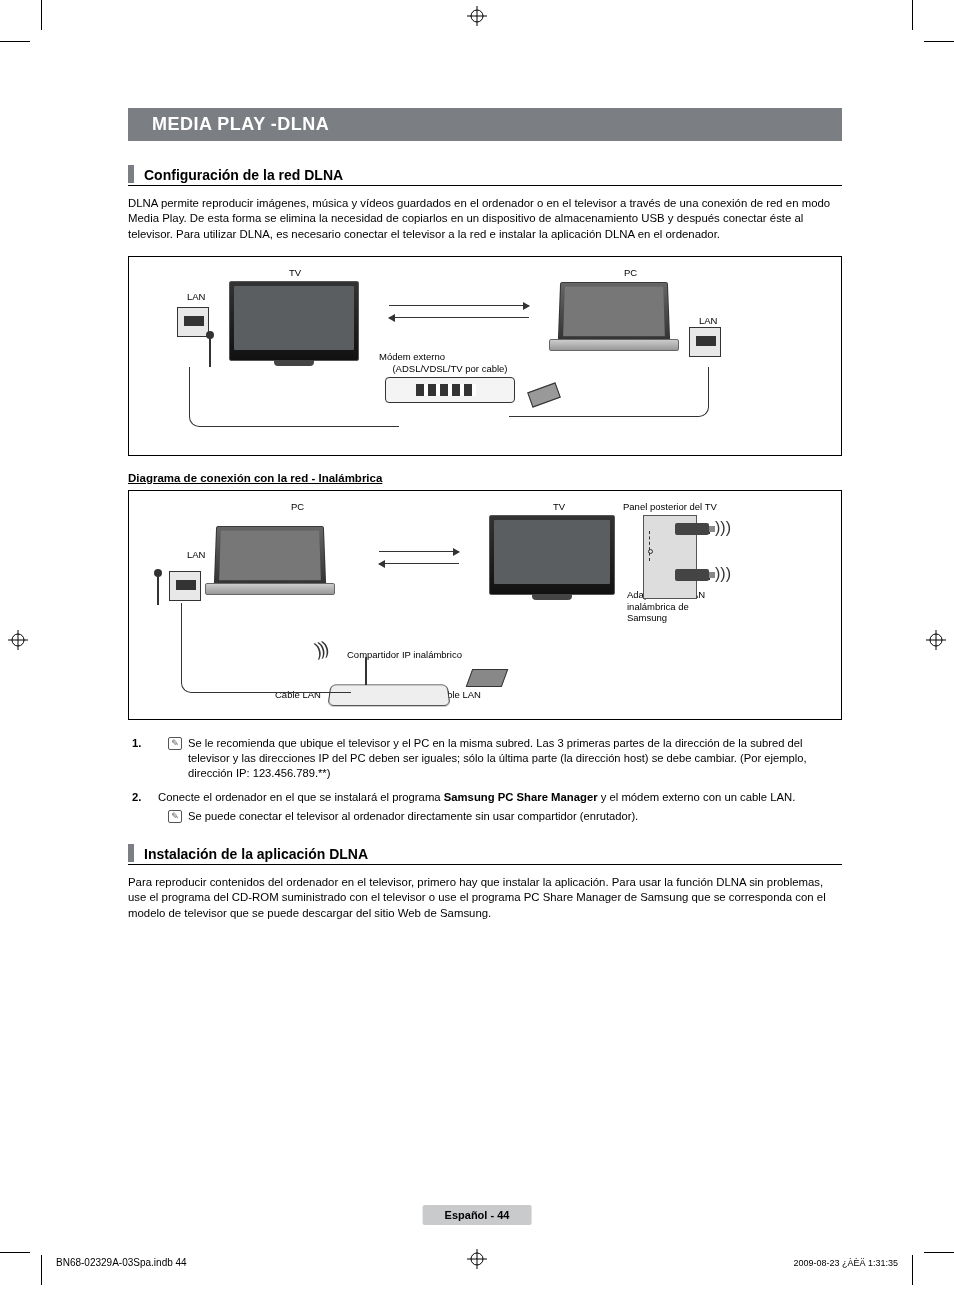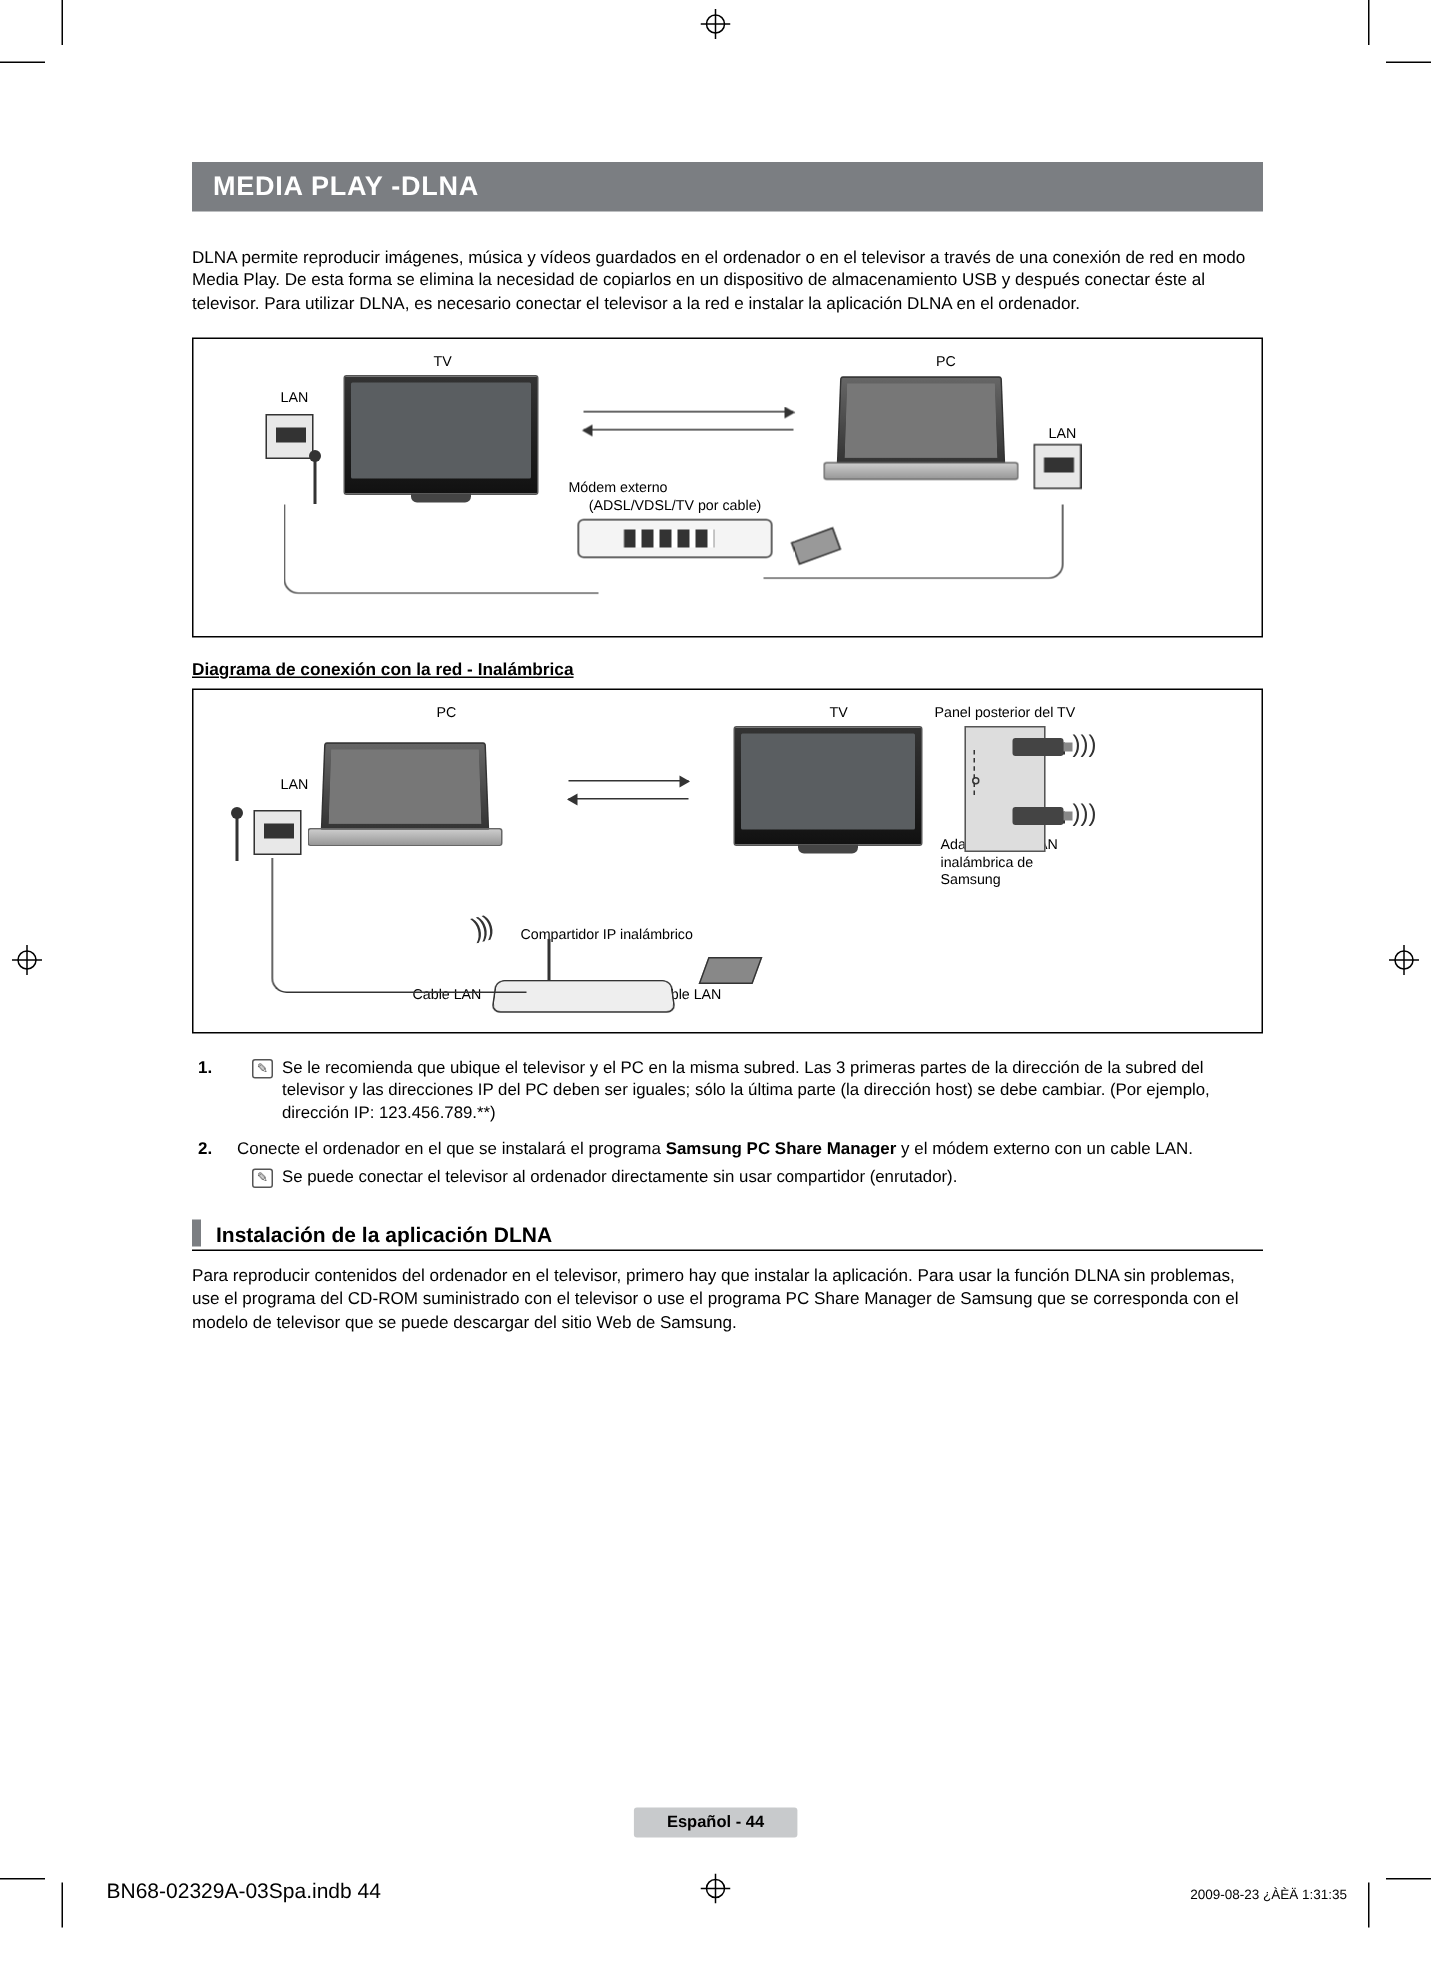--- a/index.html
+++ b/index.html
@@ -37,21 +37,21 @@
     left: 128px;
     top: 108px;
     width: 714px;
   }
   .page-title-bar {
     background: #7b7e82;
     color: #fff;
     font-weight: bold;
     font-size: 18px;
     letter-spacing: 0.5px;
-    padding: 6px 14px;
+    padding: 6px 24px;
     margin-bottom: 24px;
     font-family: Arial, sans-serif;
   }
   .section-head {
     display: flex;
     align-items: flex-end;
     border-bottom: 1px solid #000;
     padding-bottom: 2px;
     margin-bottom: 10px;
   }
@@ -270,22 +270,21 @@
     color: #000;
     font-weight: bold;
     font-size: 11px;
     padding: 4px 22px;
     border-radius: 2px;
   }
   .footer-left {
     position: absolute;
     left: 56px;
     bottom: 47px;
-    font-size: 14px;
-    margin-left: 15px;
+    font-size: 10px;
   }
   .footer-right {
     position: absolute;
     right: 56px;
     bottom: 47px;
     font-size: 9px;
   }
 </style>
 </head>
 <body>
@@ -324,20 +323,24 @@
   <svg viewBox="0 0 20 20">
       <circle cx="10" cy="10" r="6" fill="none" stroke="#000"></circle>
       <line x1="0" y1="10" x2="20" y2="10" stroke="#000"></line>
       <line x1="10" y1="0" x2="10" y2="20" stroke="#000"></line>
     </svg>
 </div>
 
 <div class="page">
   <div class="page-title-bar">MEDIA PLAY -DLNA</div>
 
+  <div class="section-head">
+    <div class="section-bar"></div>
+    <div class="section-title">Configuración de la red DLNA</div>
+  </div>
 
   <p class="body-text">DLNA permite reproducir imágenes, música y vídeos guardados en el ordenador o en el televisor a través de una conexión de red en modo Media Play. De esta forma se elimina la necesidad de copiarlos en un dispositivo de almacenamiento USB y después conectar éste al televisor. Para utilizar DLNA, es necesario conectar el televisor a la red e instalar la aplicación DLNA en el ordenador.</p>
 
   <div class="diagram">
     <span class="dlabel" style="left:160px; top:10px;">TV</span>
     <span class="dlabel" style="left:495px; top:10px;">PC</span>
     <span class="dlabel" style="left:58px; top:34px;">LAN</span>
     <span class="dlabel" style="left:570px; top:58px;">LAN</span>
     <span class="dlabel" style="left:250px; top:94px; width:140px; text-align:left;">Módem externo</span>
     <span class="dlabel" style="left:236px; top:106px; width:170px; text-align:center;">(ADSL/VDSL/TV por cable)</span>

